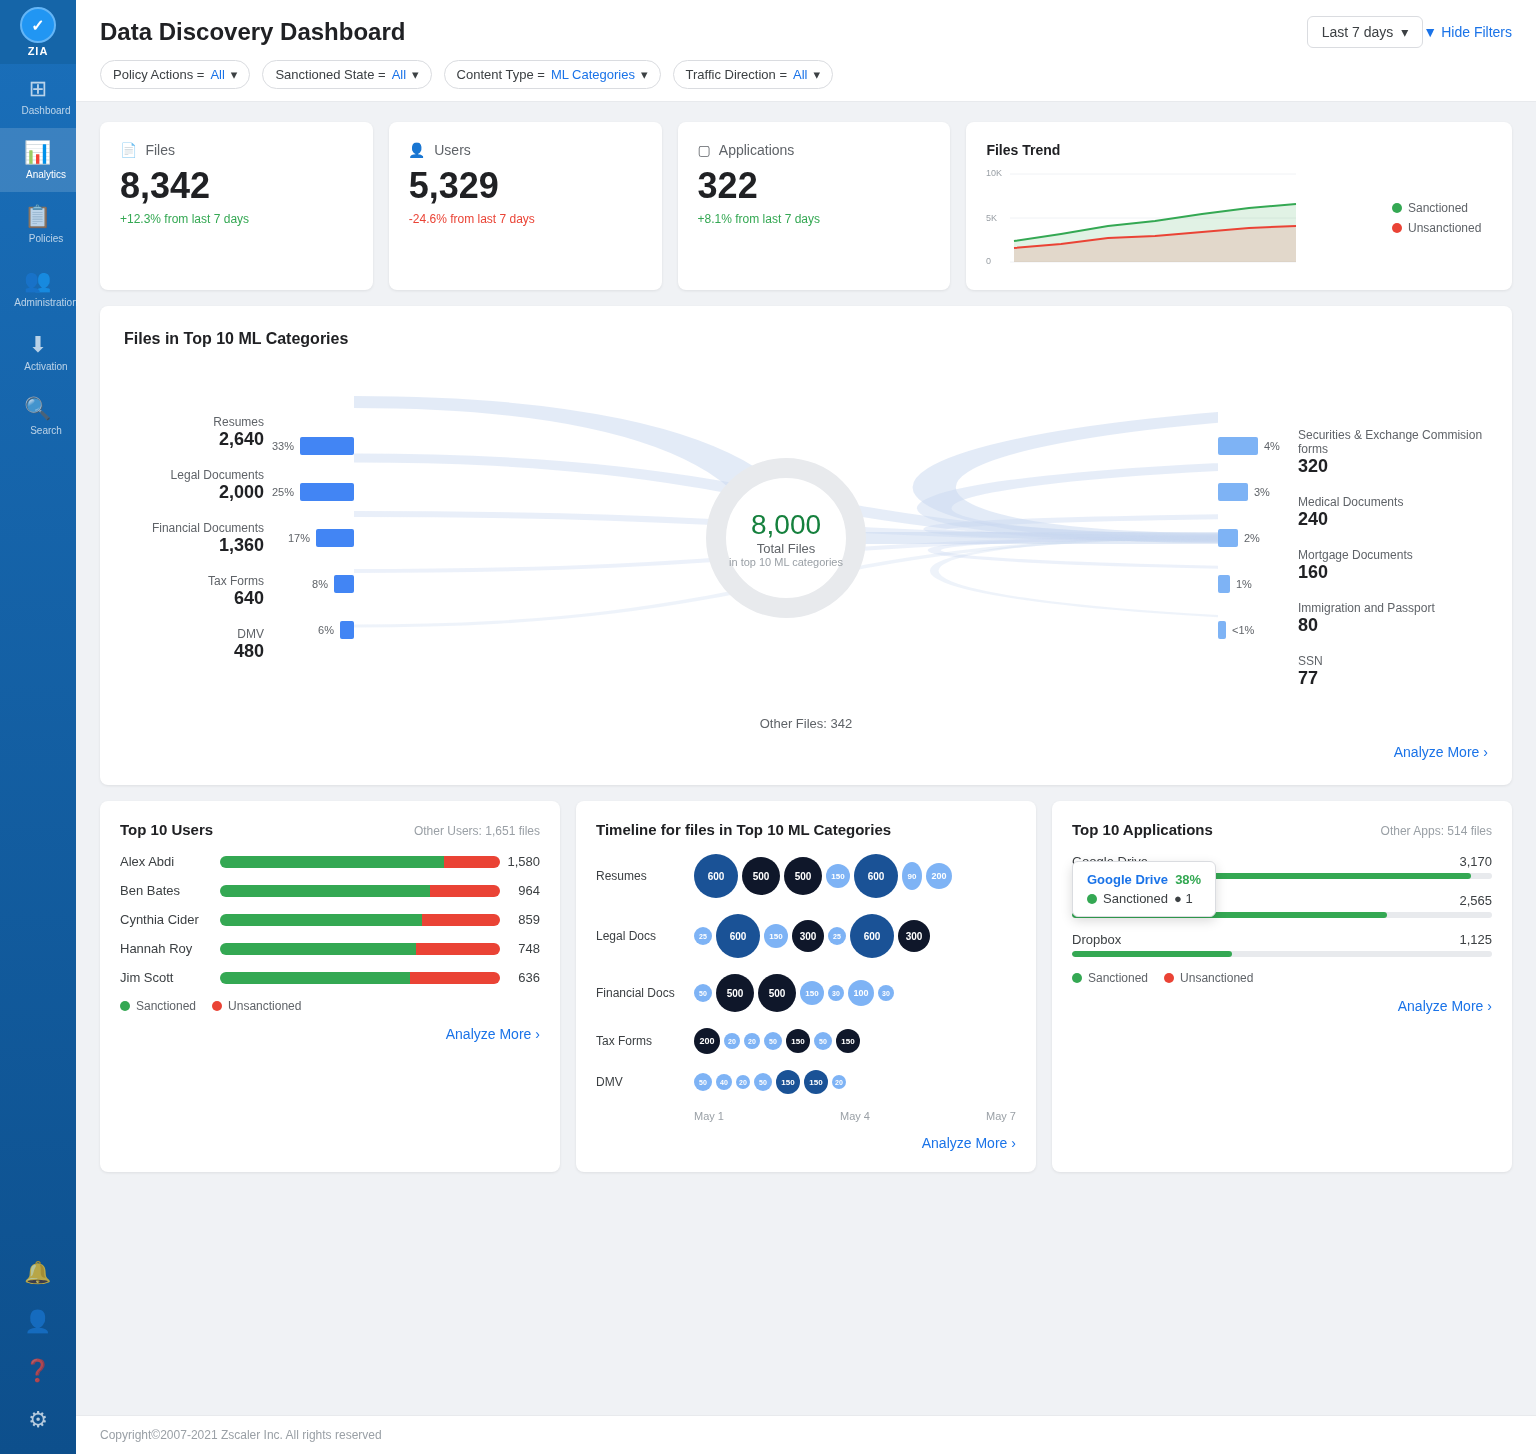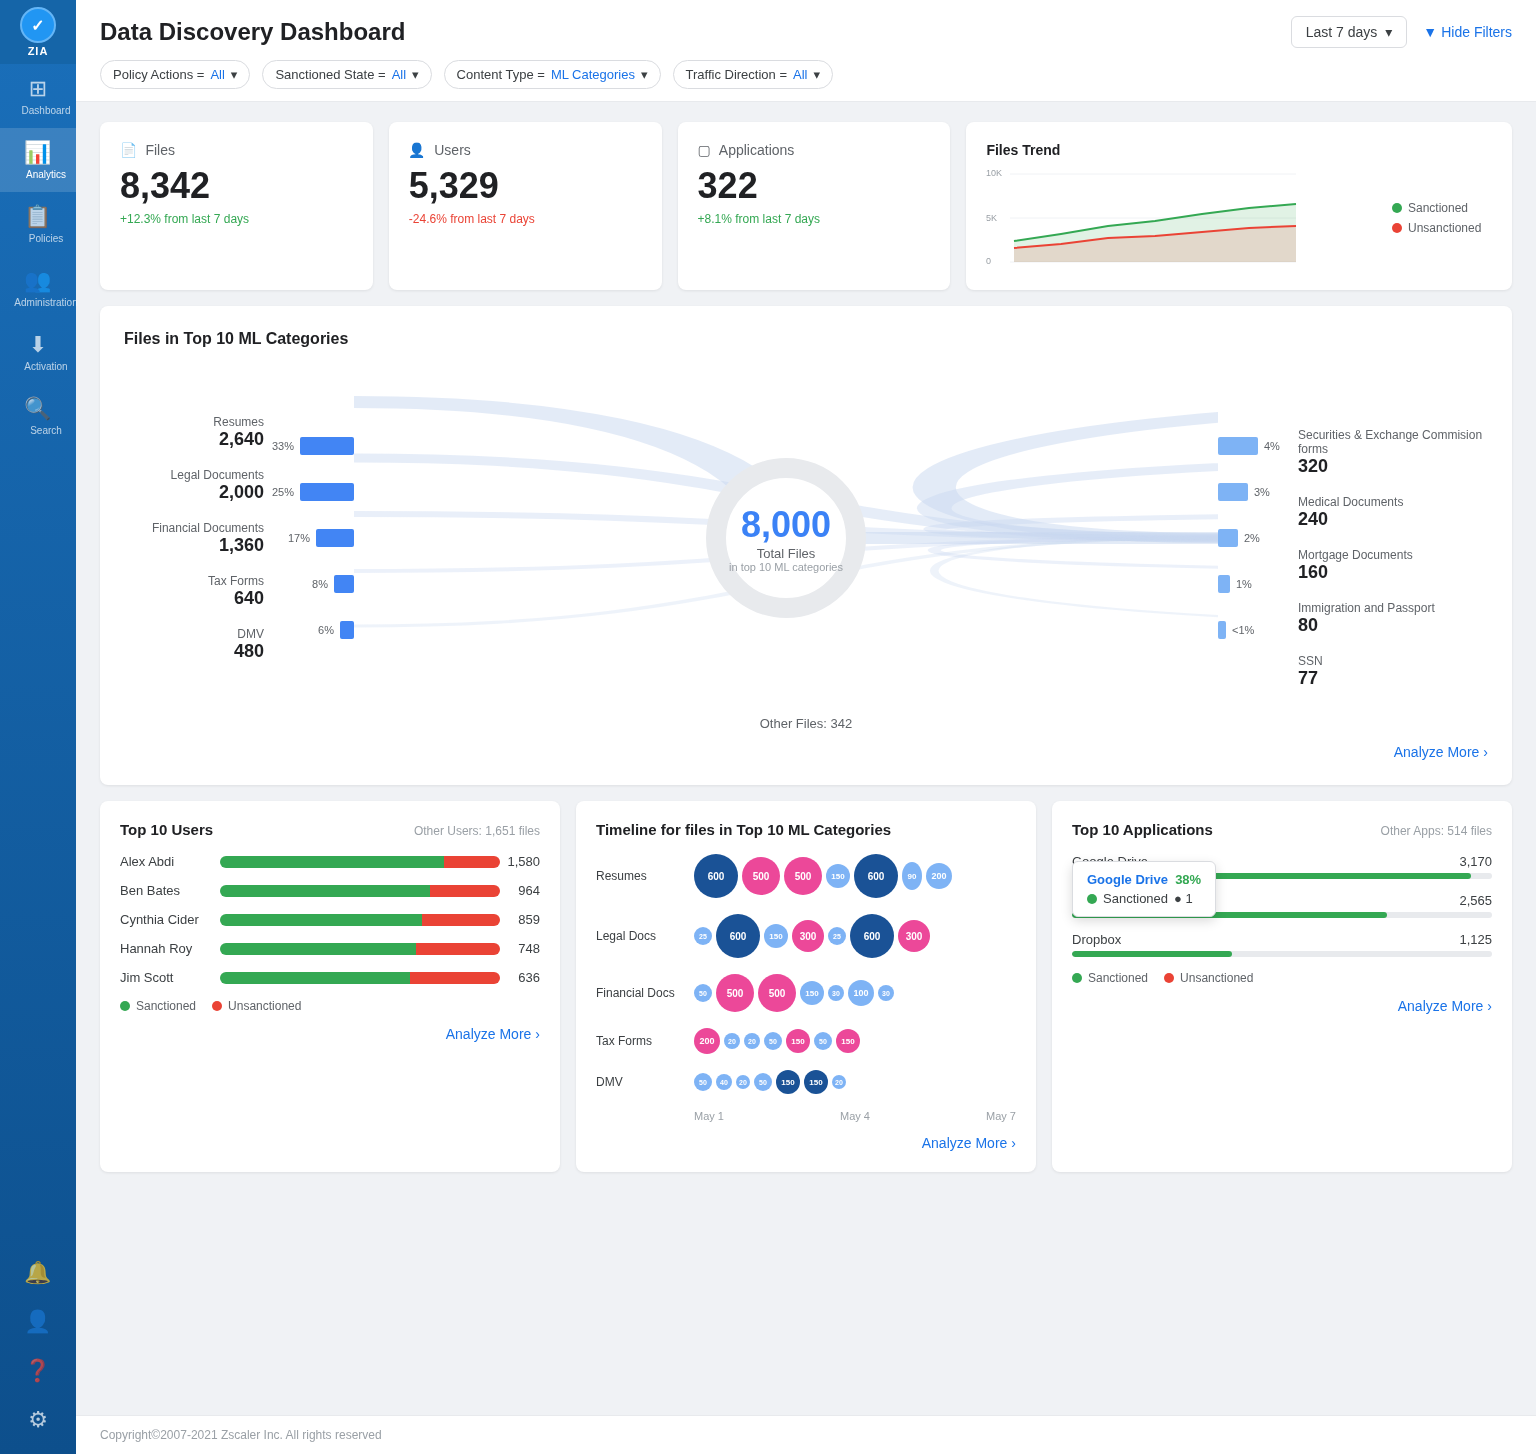--- a/index.html
+++ b/index.html
@@ -102,21 +102,21 @@
       margin-bottom: 12px;
     }
     .page-title {
       font-size: 24px;
       font-weight: 600;
       color: #202124;
     }
     .header-right {
       display: flex;
       align-items: center;
-      gap: 16px;
+      gap: 0;
     }
     .date-filter {
       background: white;
       border: 1px solid #dadce0;
       border-radius: 6px;
       padding: 7px 14px;
       font-size: 14px;
       color: #3c4043;
       cursor: pointer;
       display: flex;
@@ -260,21 +260,21 @@
       border-radius: 50%;
       border: 20px solid #e8eaed;
       display: flex;
       flex-direction: column;
       align-items: center;
       justify-content: center;
       background: white;
       position: relative;
       z-index: 2;
     }
-    .sankey-circle-value { font-size: 36px; font-weight: 700; color: #3b82f6; }
+    .sankey-circle-value { font-size: 28px; font-weight: 400; color: #15803d; }
     .sankey-circle-label { font-size: 13px; color: #5f6368; font-weight: 500; }
     .sankey-circle-sub { font-size: 11px; color: #9aa0a6; text-align: center; }
 
     .other-files {
       text-align: center;
       color: #5f6368;
       font-size: 13px;
       margin-top: 8px;
     }
     .analyze-more {
@@ -337,21 +337,21 @@
       border-radius: 50%;
       display: flex;
       align-items: center;
       justify-content: center;
       font-size: 10px;
       font-weight: 600;
       color: white;
       flex-shrink: 0;
     }
     .bubble-dark { background: #1a5296; }
-    .bubble-mid { background: #ec4899; }
+    .bubble-mid { background: #0f172a; }
     .bubble-light { background: #7eb3f5; }
 
     .timeline-dates {
       display: flex;
       justify-content: space-between;
       font-size: 11px;
       color: #9aa0a6;
       margin-top: 8px;
       padding-left: 98px;
     }

